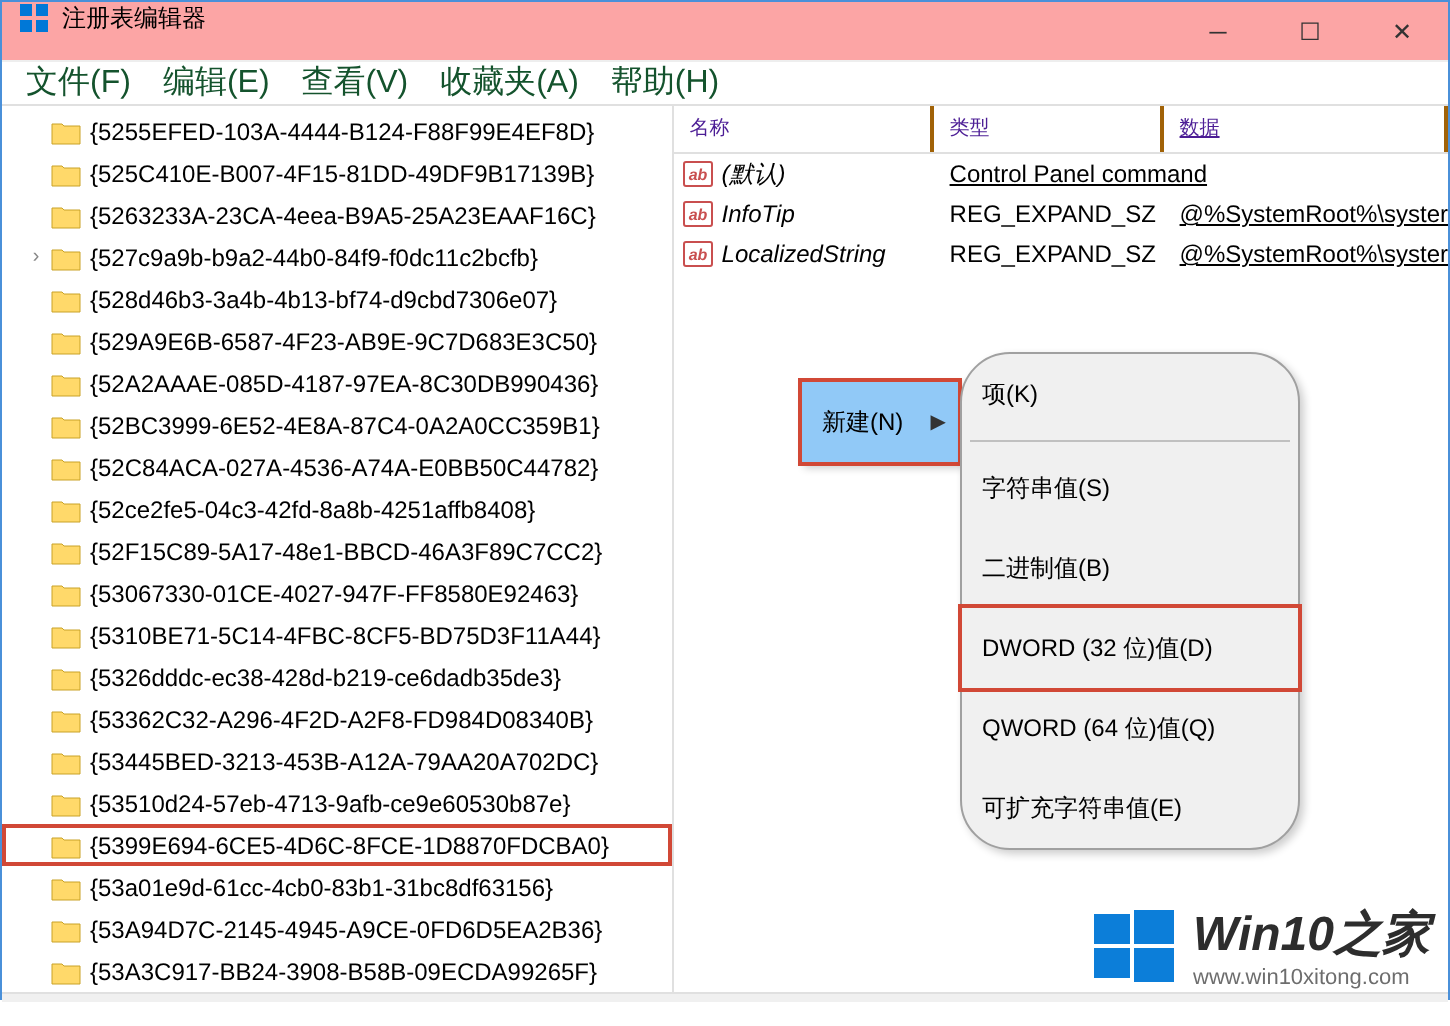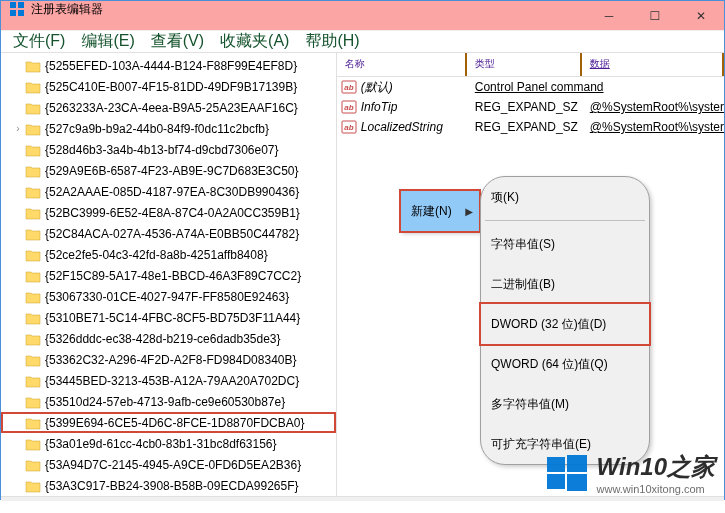--- a/index.html
+++ b/index.html
@@ -296,23 +296,20 @@
     </div>
     <div class="ctx-highlight">
       <div class="ctx-item">
         <span>DWORD (32 位)值(D)</span>
       </div>
     </div>
     <div class="ctx-item">
       <span>QWORD (64 位)值(Q)</span>
     </div>
     <div class="ctx-item">
-      <span>多字符串值(M)</span>
-    </div>
-    <div class="ctx-item">
       <span>可扩充字符串值(E)</span>
     </div>
   </div>
 
 <div class="watermark">
   <svg class="wm-logo" viewBox="0 0 44 44">
     <rect x="2" y="6" width="18" height="15" fill="#0078d7"></rect>
     <rect x="22" y="4" width="20" height="17" fill="#0078d7"></rect>
     <rect x="2" y="23" width="18" height="15" fill="#0078d7"></rect>
     <rect x="22" y="23" width="20" height="17" fill="#0078d7"></rect>

